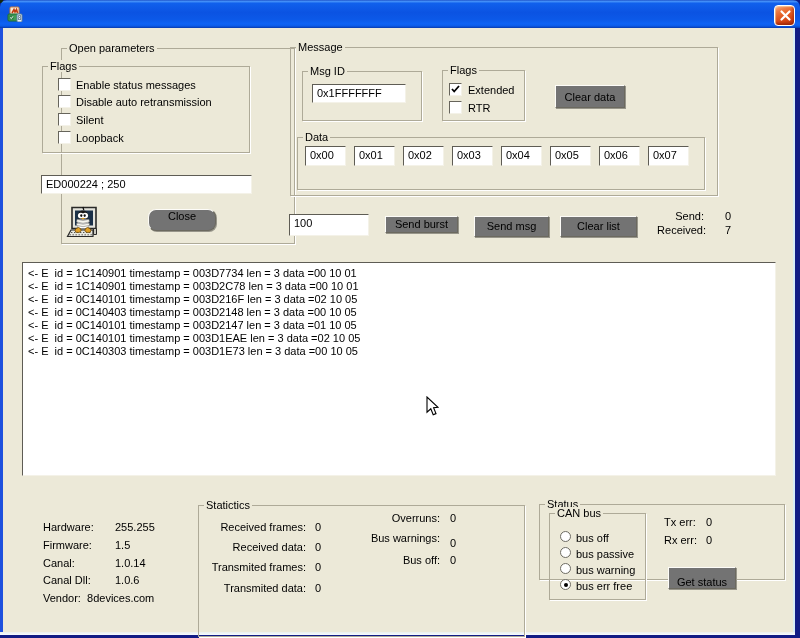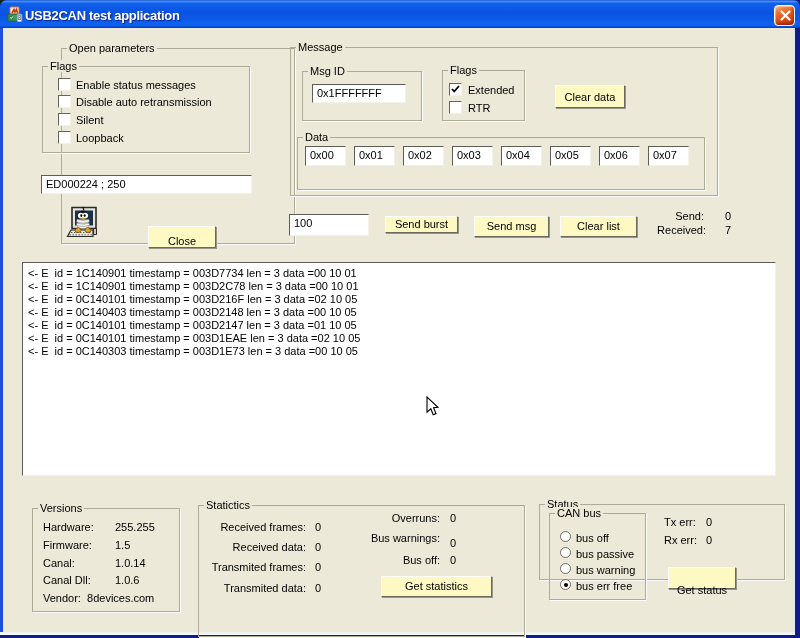--- a/index.html
+++ b/index.html
@@ -18,21 +18,21 @@
 #closebtn svg { position:absolute; left:4px; top:3px; }
 #content { position:absolute; left:3px; top:28px; width:790px; height:604px; background:#ECE9D8; }
 #rightedge1 { position:absolute; left:793px; top:28px; width:2px; height:610px; background:#D6ECF8; }
 #rightedge2 { position:absolute; left:795px; top:28px; width:5px; height:610px; background:#111C85; }
 #leftedge { position:absolute; left:0; top:28px; width:3px; height:610px; background:#1E50DE; }
 #bottomedge1 { position:absolute; left:0px; top:632px; width:795px; height:3px; background:linear-gradient(180deg,#EAF0EE, #F6FBFF); }
 #bottomedge2 { position:absolute; left:0px; top:635px; width:800px; height:3px; background:#111C85; }
 .gb { position:absolute; border:1px solid #AEAA98; box-shadow:1px 1px 0 #FFFFFF, inset 1px 1px 0 #FFFFFF00; }
 .gb > .lbl { position:absolute; top:-7px; left:5px; background:#ECE9D8; padding:0 2px; white-space:nowrap; }
 .tf { position:absolute; background:#fff; border:1px solid; border-color:#5E5C54 #F4F2E8 #F4F2E8 #5E5C54; padding:2px 0 0 4px; white-space:nowrap; }
-.btn { position:absolute; background:#fef9c3; border:1px solid; border-color:#FDFCF8 #6B695F #6B695F #FDFCF8; box-shadow:1px 1px 0 #97958A; text-align:center; }
+.btn { position:absolute; background:#737373; border:1px solid; border-color:#FDFCF8 #6B695F #6B695F #FDFCF8; box-shadow:1px 1px 0 #97958A; text-align:center; }
 .cb { position:absolute; width:13px; height:13px; background:#fff; border:1px solid; border-color:#66645B #F4F2E8 #F4F2E8 #66645B; }
 .rb { position:absolute; width:11px; height:11px; background:#fff; border:1px solid #6E6C63; border-radius:50%; }
 .rb.sel::after { content:""; position:absolute; left:2.5px; top:2.5px; width:4px; height:4px; border-radius:50%; background:#000; }
 .t { position:absolute; white-space:nowrap; }
 .tr { position:absolute; white-space:nowrap; text-align:right; }
 </style>
 </head>
 <body>
 <div id="win">
   <div style="position:absolute;left:0;top:0;width:3px;height:3px;background:#14260e;"></div>
@@ -42,21 +42,20 @@
     <svg width="16" height="16" viewBox="0 0 16 16">
       <rect x="3" y="1" width="9" height="9" rx="1" fill="#F6E9D8" stroke="#C8793C" stroke-width="1"></rect>
       <path d="M5 7 L7 3.5 L8 6 L9.5 3.5 L10.5 7" stroke="#C03A10" stroke-width="1.6" fill="none"></path>
       <rect x="1" y="8" width="11" height="7" rx="1" fill="#3F9E56" stroke="#1F6B35" stroke-width="1"></rect>
       <rect x="2.5" y="9.5" width="4" height="4" fill="#2E7B42"></rect>
       <path d="M3.2 11.5 L4.3 12.6 L6 10.3" stroke="#fff" stroke-width="1" fill="none"></path>
       <rect x="10" y="8" width="5" height="8" rx="1" fill="#E9F2F8" stroke="#5C7E9C" stroke-width="1"></rect>
       <text x="10.8" y="14.3" font-size="6.5" fill="#35506B" font-family="Liberation Sans">8</text>
     </svg>
   </div>
-  <div id="titletext">USB2CAN test application</div>
   <div id="closebtn">
     <svg width="13" height="13" viewBox="0 0 13 13">
         <path d="M2.5 2.5 L10.5 10.5 M10.5 2.5 L2.5 10.5" stroke="#fff" stroke-width="2.2" stroke-linecap="round"></path>
       </svg>
   </div>
   <div id="content"></div>
   <div id="leftedge"></div>
   <div id="rightedge1"></div>
   <div id="rightedge2"></div>
   <div id="bottomedge1"></div>
@@ -91,21 +90,21 @@
       <ellipse cx="15.3" cy="9.6" rx="1.1" ry="1.4" fill="#111"></ellipse>
       <ellipse cx="18.7" cy="9.6" rx="1.1" ry="1.4" fill="#111"></ellipse>
       <path d="M15.2 12 L17 14.4 L18.8 12 Z" fill="#DE9A18"></path>
       <path d="M11.8 13.5 h10.4 v9 h-10.4 z" fill="#fff" stroke="#888" stroke-width="0.6"></path>
       <path d="M11 13.3 q6 2.6 12 0 l0.5 2.6 q-6.5 2.8 -13 0 z" fill="#F6F6F0" stroke="#666" stroke-width="0.5"></path>
       <path d="M10.8 17 q6.2 2.4 12.4 0 l0.4 2.4 q-6.6 2.6 -13.2 0 z" fill="#F6F6F0" stroke="#666" stroke-width="0.5"></path>
       <path d="M12.5 21.5 q-3.5 0.8 -3.5 3.2 q0 2.3 3.8 1.8 q2.3 -0.4 2.3 -2.2 q0 -2.2 -2.6 -2.8" fill="#E2A024" stroke="#6E4A06" stroke-width="0.8"></path>
       <path d="M21.5 21.5 q3.5 0.8 3.5 3.2 q0 2.3 -3.8 1.8 q-2.3 -0.4 -2.3 -2.2 q0 -2.2 2.6 -2.8" fill="#E2A024" stroke="#6E4A06" stroke-width="0.8"></path>
     </svg>
   </div>
-  <div class="btn" style="left:148px; top:226px; width:68px; height:22px; padding-top:8px;">Close</div>
+  <div class="btn" style="left:148px; top:209px; width:68px; height:22px; padding-top:0;border-radius:8px;">Close</div>
 
   <div class="gb" style="left:290px; top:47px; width:428px; height:149px;">
       <span class="lbl">Message</span>
     </div>
   <div class="gb" style="left:302px; top:71px; width:120px; height:50px;">
       <span class="lbl">Msg ID</span>
     </div>
   <div class="tf" style="left:312px; top:84px; width:94px; height:19px;">0x1FFFFFFF</div>
   <div class="gb" style="left:442px; top:70px; width:83px; height:51px;">
       <span class="lbl">Flags</span>
@@ -147,23 +146,20 @@
     &lt;- E&nbsp; id = 0C140101 timestamp = 003D2147 len = 3 data =01 10 05<br>
     &lt;- E&nbsp; id = 0C140101 timestamp = 003D1EAE len = 3 data =02 10 05<br>
     &lt;- E&nbsp; id = 0C140303 timestamp = 003D1E73 len = 3 data =00 10 05
   </div>
   <div style="position:absolute; left:426px; top:396px; width:13px; height:22px;">
     <svg width="13" height="22" viewBox="0 0 13 22">
         <path d="M1 1 L1 16.2 L4.8 12.8 L7.2 18.8 L10 17.6 L7.6 11.8 L12 11.4 Z" fill="#fff" stroke="#000" stroke-width="1.1" stroke-linejoin="miter"></path>
       </svg>
   </div>
 
-  <div class="gb" style="left:32px; top:508px; width:148px; height:104px;">
-      <span class="lbl">Versions</span>
-    </div>
   <div class="t" style="left:43px; top:521px;">Hardware:</div>
     <div class="t" style="left:115px; top:521px;">255.255</div>
   <div class="t" style="left:43px; top:539px;">Firmware:</div>
     <div class="t" style="left:115px; top:539px;">1.5</div>
   <div class="t" style="left:43px; top:557px;">Canal:</div>
     <div class="t" style="left:115px; top:557px;">1.0.14</div>
   <div class="t" style="left:43px; top:574px;">Canal Dll:</div>
     <div class="t" style="left:115px; top:574px;">1.0.6</div>
   <div class="t" style="left:43px; top:592px;">Vendor:&nbsp; 8devices.com</div>
 
@@ -177,34 +173,33 @@
   <div class="tr" style="left:206px; top:561px; width:100px;">Transmited frames:</div>
     <div class="t" style="left:315px; top:561px;">0</div>
   <div class="tr" style="left:206px; top:582px; width:100px;">Transmited data:</div>
     <div class="t" style="left:315px; top:582px;">0</div>
   <div class="tr" style="left:340px; top:512px; width:100px;">Overruns:</div>
     <div class="t" style="left:450px; top:512px;">0</div>
   <div class="tr" style="left:340px; top:532px; width:100px;">Bus warnings:</div>
     <div class="t" style="left:450px; top:537px;">0</div>
   <div class="tr" style="left:340px; top:554px; width:100px;">Bus off:</div>
     <div class="t" style="left:450px; top:554px;">0</div>
-  <div class="btn" style="left:381px; top:576px; width:111px; height:21px; padding-top:3px;">Get statistics</div>
 
   <div class="gb" style="left:539px; top:504px; width:246px; height:76px;">
       <span class="lbl">Status</span>
     </div>
   <div class="gb" style="left:549px; top:513px; width:97px; height:87px;">
       <span class="lbl">CAN bus</span>
     </div>
   <div class="rb" style="left:560px; top:531px;"></div>
     <div class="t" style="left:576px; top:532px;">bus off</div>
   <div class="rb" style="left:560px; top:547px;"></div>
     <div class="t" style="left:576px; top:548px;">bus passive</div>
   <div class="rb" style="left:560px; top:563px;"></div>
     <div class="t" style="left:576px; top:564px;">bus warning</div>
   <div class="rb sel" style="left:560px; top:579px;"></div>
     <div class="t" style="left:576px; top:580px;">bus err free</div>
   <div class="t" style="left:664px; top:516px;">Tx err:</div>
     <div class="t" style="left:706px; top:516px;">0</div>
   <div class="t" style="left:664px; top:534px;">Rx err:</div>
     <div class="t" style="left:706px; top:534px;">0</div>
-  <div class="btn" style="left:668px; top:567px; width:68px; height:22px; padding-top:16px;">Get status</div>
+  <div class="btn" style="left:668px; top:567px; width:68px; height:22px; padding-top:8px;">Get status</div>
 </div>
 
 </body></html>

